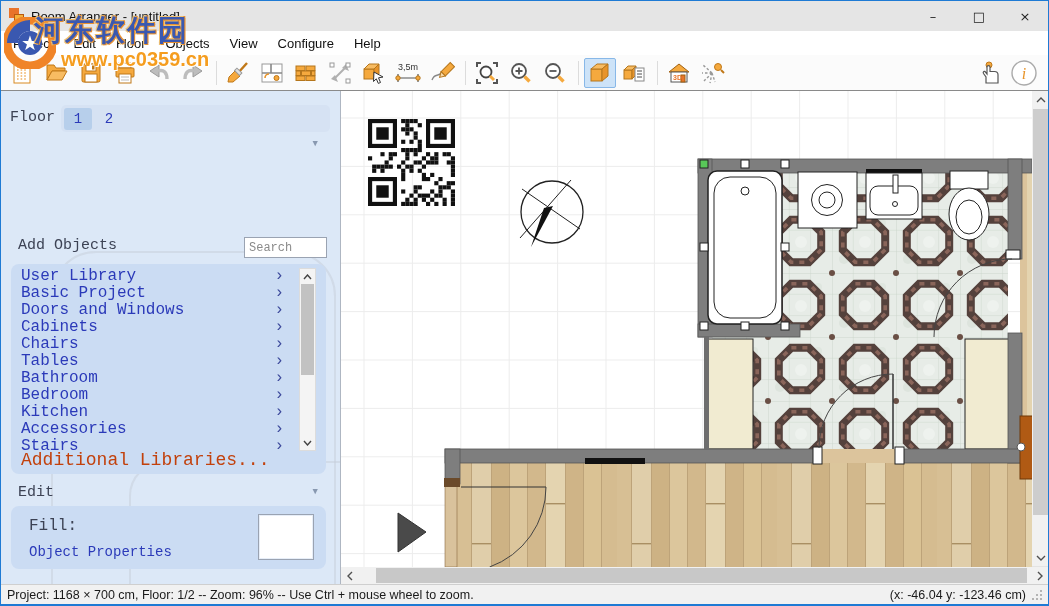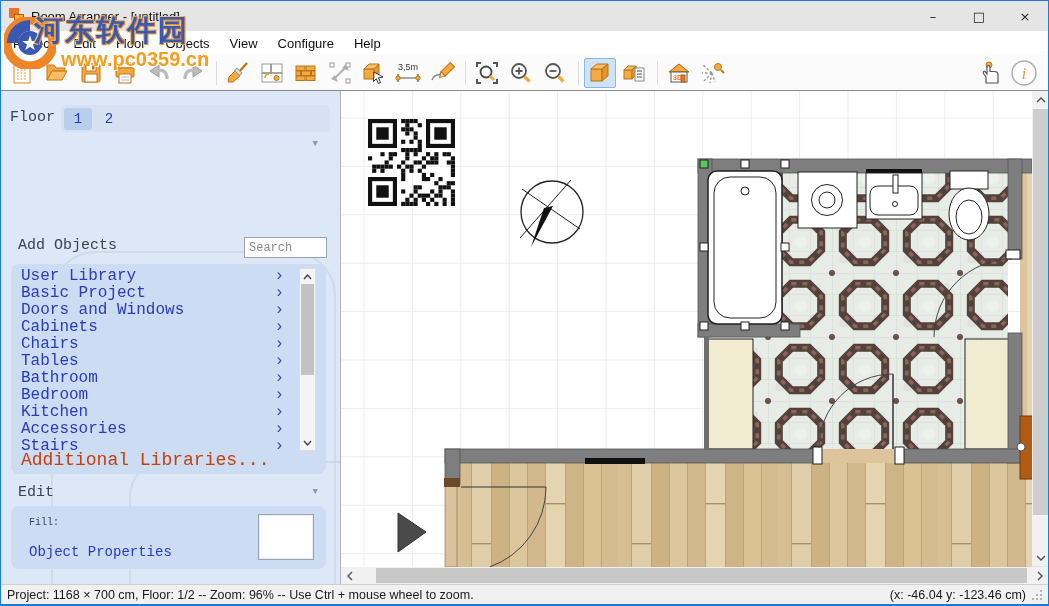--- a/index.html
+++ b/index.html
@@ -72,21 +72,21 @@
   .cat-row { display:flex; color:#2b3ab9; font-size:16px; line-height:17px; padding-left:10px; cursor:default; }
   .cat-chevron { margin-left:auto; margin-right:42px; color:#3d4a9c; }
   .more-link { position:absolute; left:10px; bottom:4px; color:#c2410c; font-size:18px; }
   .sb-scroll { position:absolute; right:10px; top:4px; width:17px; height:183px;
     background:#f4f4f4; border:1px solid #dcdcdc; display:flex; flex-direction:column; }
   .sb-scroll .arr { height:15px; flex:0 0 auto; display:flex; align-items:center; justify-content:center; }
   .sb-scroll .track { flex:1; position:relative; }
   .sb-scroll .thumb { position:absolute; left:1px; right:1px; top:0; height:60%; background:#c2c2c2; }
   #edit-header { top:393px; }
   #edit-box { top:415px; height:63px; }
-  .fill-label { position:absolute; left:18px; top:11px; color:#3c4254; font-size:10px; }
+  .fill-label { position:absolute; left:18px; top:11px; color:#3c4254; font-size:16px; }
   .fill-swatch { position:absolute; right:12px; top:8px; width:56px; height:46px; background:#fff;
     border:1px solid #9aa3b2; box-shadow:0 0 0 1px #e7eef8 inset; }
   .objprops { position:absolute; left:18px; top:38px; color:#2b3ab9; font-size:14px; }
 
   
   .canvas-col { flex:1 1 auto; display:flex; flex-direction:column; min-width:0; }
   .canvas-row { display:flex; flex:1 1 auto; min-height:0; }
   .canvas { position:relative; width:691px; height:476px; background:#fff; overflow:hidden; flex:0 0 auto; }
   .canvas svg.plan { position:absolute; left:0; top:0; }
   .vscroll { width:17px; flex:0 0 17px; background:#f1f1f1; display:flex; flex-direction:column; }

